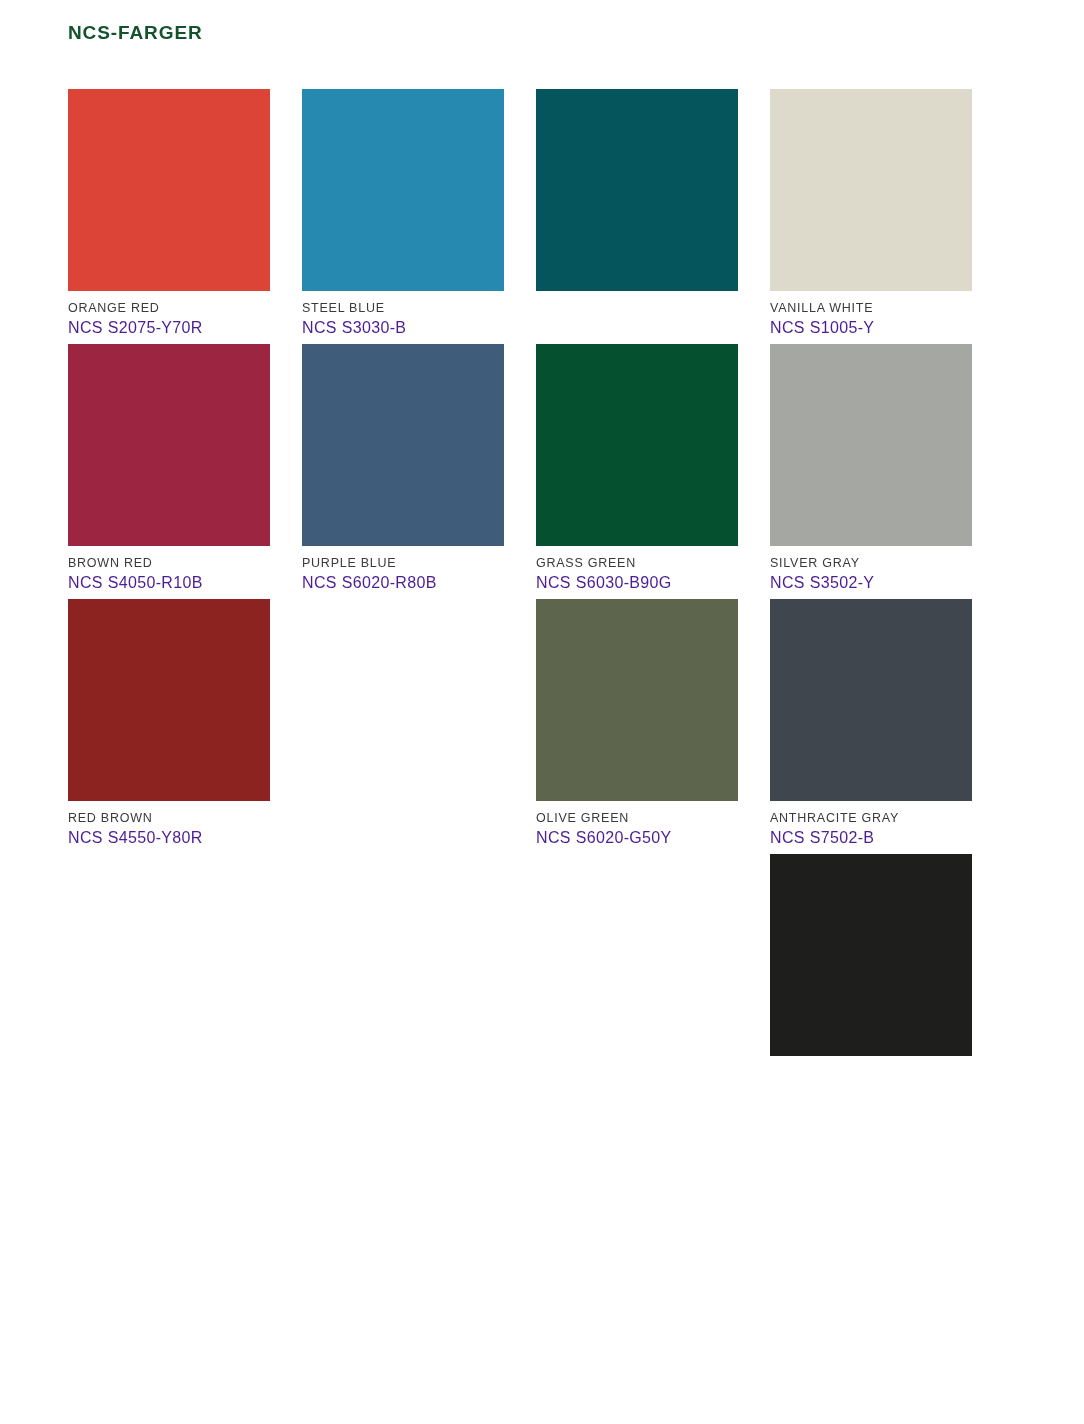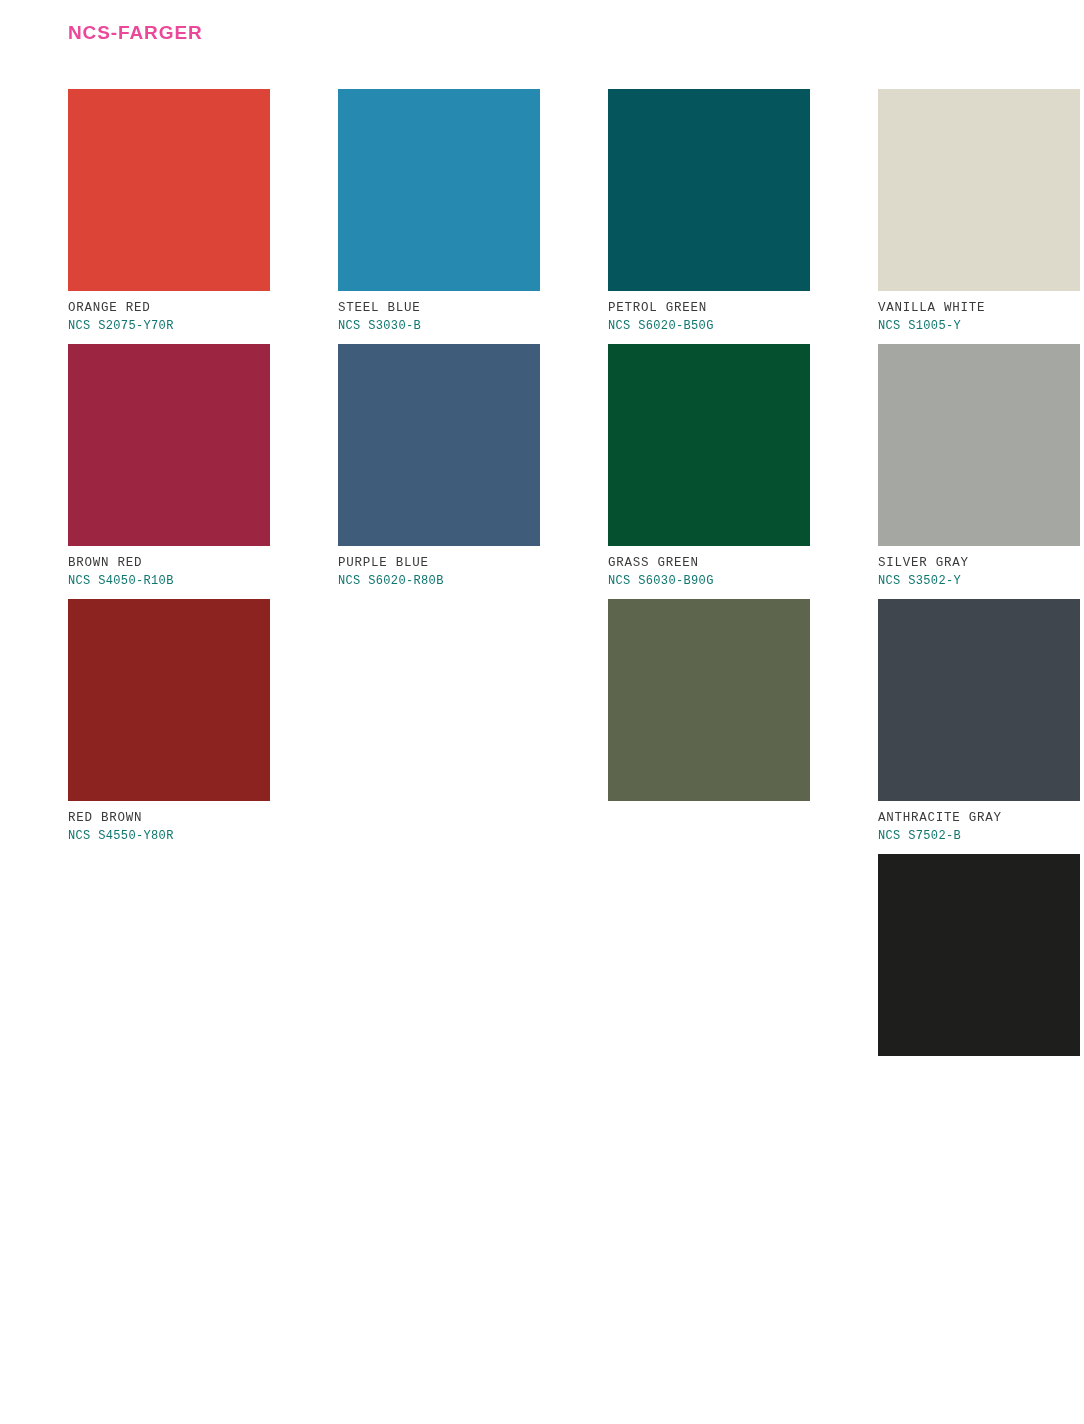--- a/index.html
+++ b/index.html
@@ -24,34 +24,33 @@
     box-sizing: border-box;
   }
 
   .page-title {
     position: absolute;
     left: 68px;
     top: 22px;
     font-size: 19px;
     font-weight: bold;
     letter-spacing: 0.9px;
-    color: #ec4899;
+    color: #14532d;
     white-space: nowrap;
   }
 
   .palette-grid {
     position: absolute;
     left: 68px;
     top: 89px;
     width: 946px;
     display: grid;
     grid-template-columns: repeat(4, 202px);
-    column-gap: 68px;
+    column-gap: 32px;
     align-items: start;
-    font-family: Liberation Mono, monospace;
   }
 
   .swatch-column {
     display: flex;
     flex-direction: column;
   }
 
   .swatch-card {
     width: 202px;
     height: 255px;
@@ -71,23 +70,23 @@
 
   .swatch-name {
     font-size: 12.5px;
     letter-spacing: 0.75px;
     color: #3a3a3a;
     white-space: nowrap;
     display: block;
   }
 
   .swatch-code {
-    font-size: 12px;
+    font-size: 16px;
     letter-spacing: 0.35px;
-    color: #0f766e;
+    color: #4c1d95;
     white-space: nowrap;
     display: block;
     margin-top: 5px;
   }
 </style>
 </head>
 <body>
 
 <div class="page">
 
@@ -134,34 +133,34 @@
             <span class="swatch-code">NCS S6020-R80B</span>
           </div>
         </div>
         <div class="swatch-card is-empty"></div>
         <div class="swatch-card is-empty"></div>
         <div class="swatch-card is-empty"></div>
       </div>
       <div class="swatch-column">
         <div class="swatch-card">
           <div class="swatch-chip" style="background: rgb(4, 85, 92);"></div>
-          <div class="swatch-meta">
-            <span class="swatch-name">PETROL GREEN</span>
-            <span class="swatch-code">NCS S6020-B50G</span>
-          </div>
         </div>
         <div class="swatch-card">
           <div class="swatch-chip" style="background: rgb(5, 81, 47);"></div>
           <div class="swatch-meta">
             <span class="swatch-name">GRASS GREEN</span>
             <span class="swatch-code">NCS S6030-B90G</span>
           </div>
         </div>
         <div class="swatch-card">
           <div class="swatch-chip" style="background: rgb(93, 102, 77);"></div>
+          <div class="swatch-meta">
+            <span class="swatch-name">OLIVE GREEN</span>
+            <span class="swatch-code">NCS S6020-G50Y</span>
+          </div>
         </div>
         <div class="swatch-card is-empty"></div>
         <div class="swatch-card is-empty"></div>
       </div>
       <div class="swatch-column">
         <div class="swatch-card">
           <div class="swatch-chip" style="background: rgb(222, 218, 203);"></div>
           <div class="swatch-meta">
             <span class="swatch-name">VANILLA WHITE</span>
             <span class="swatch-code">NCS S1005-Y</span>

